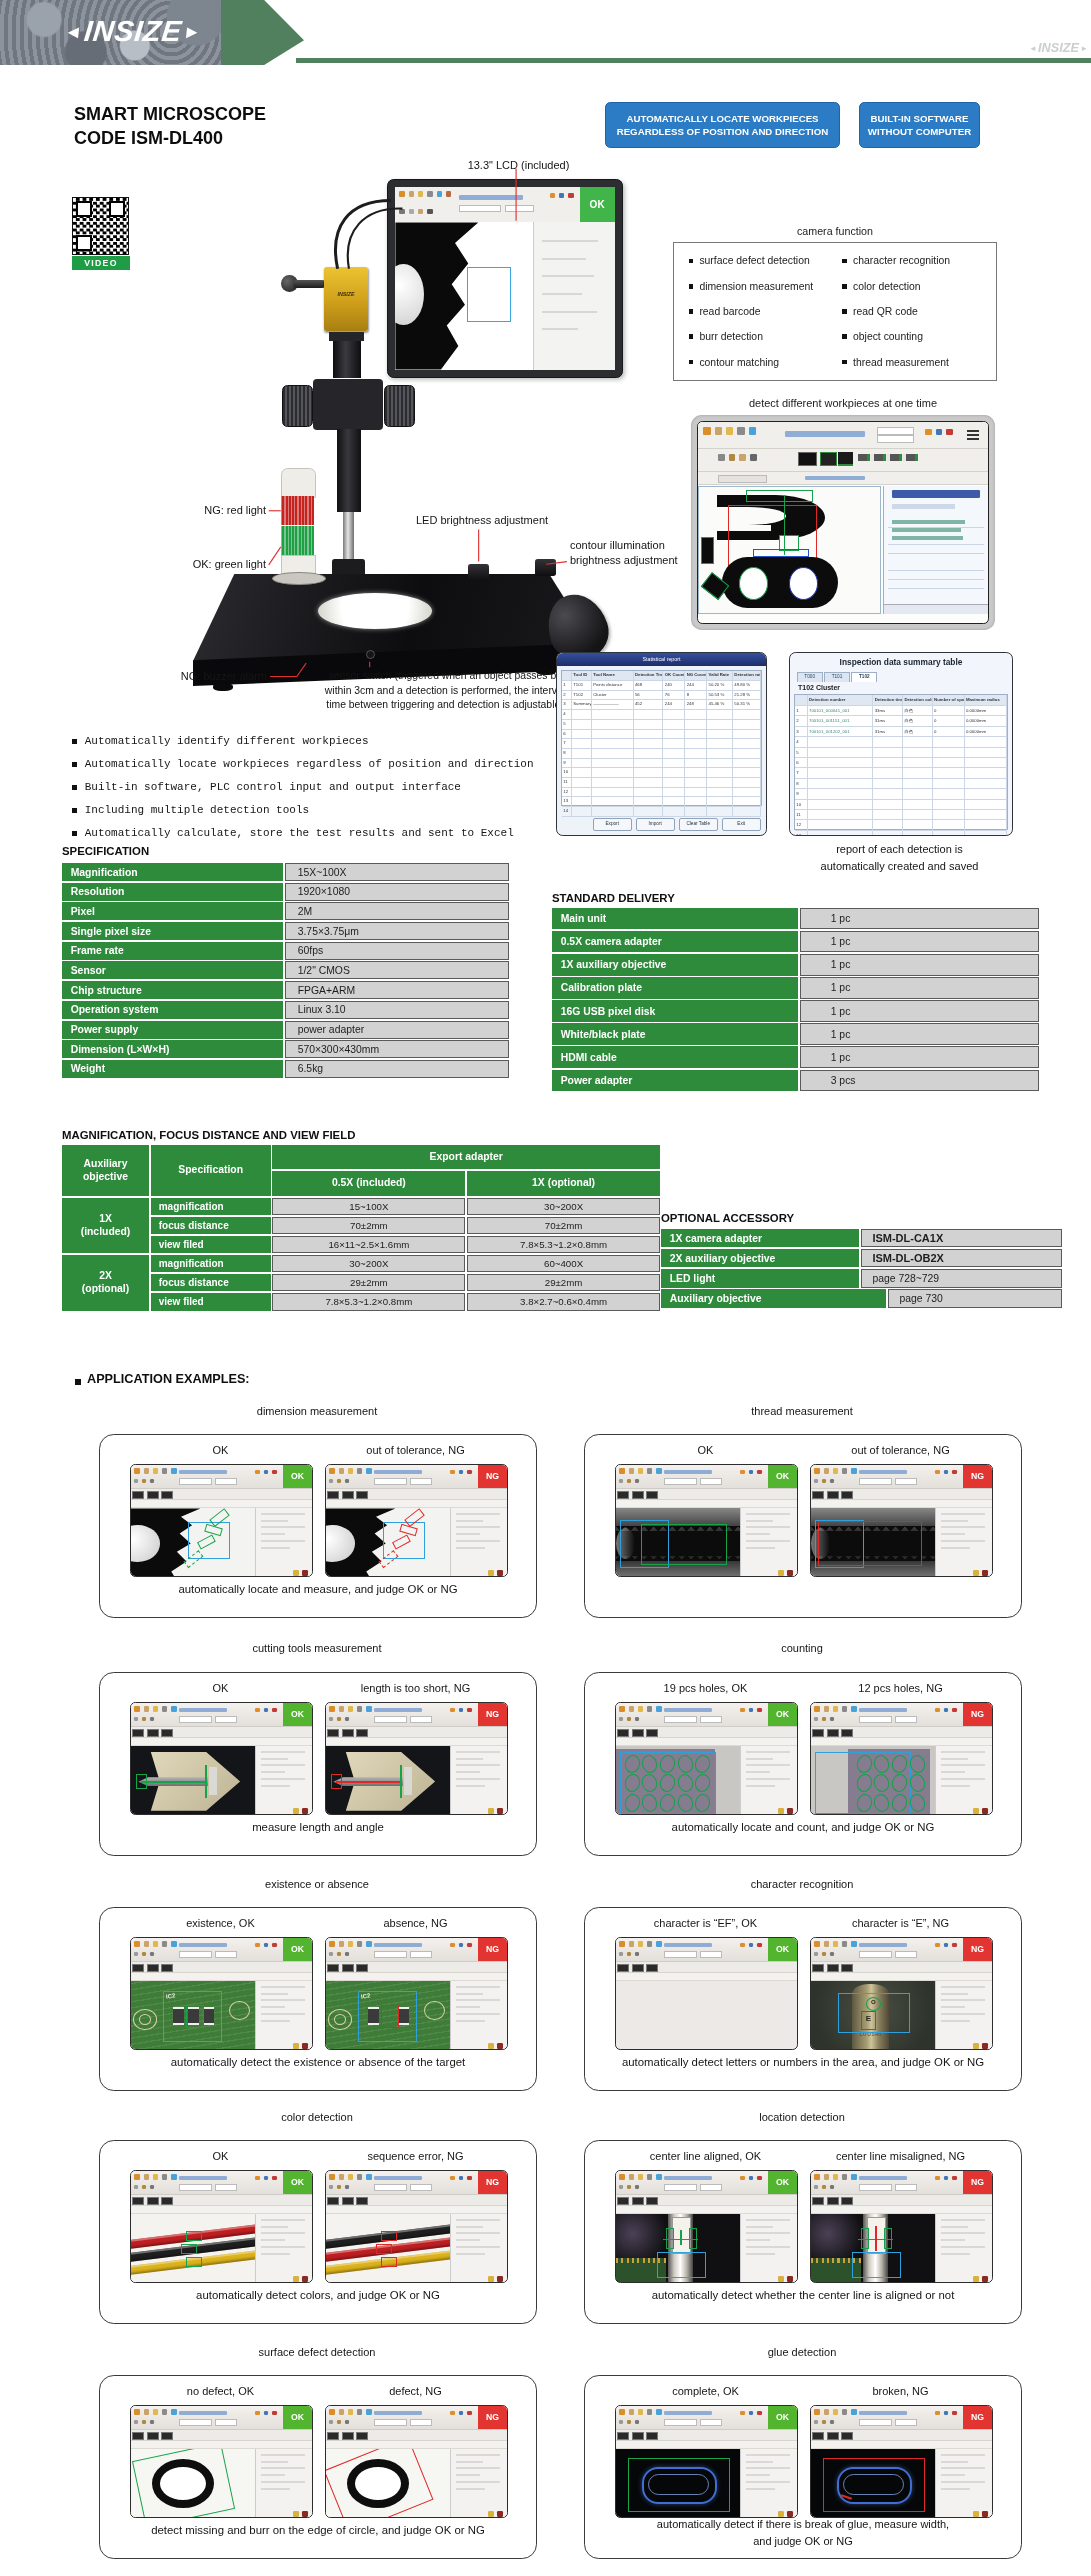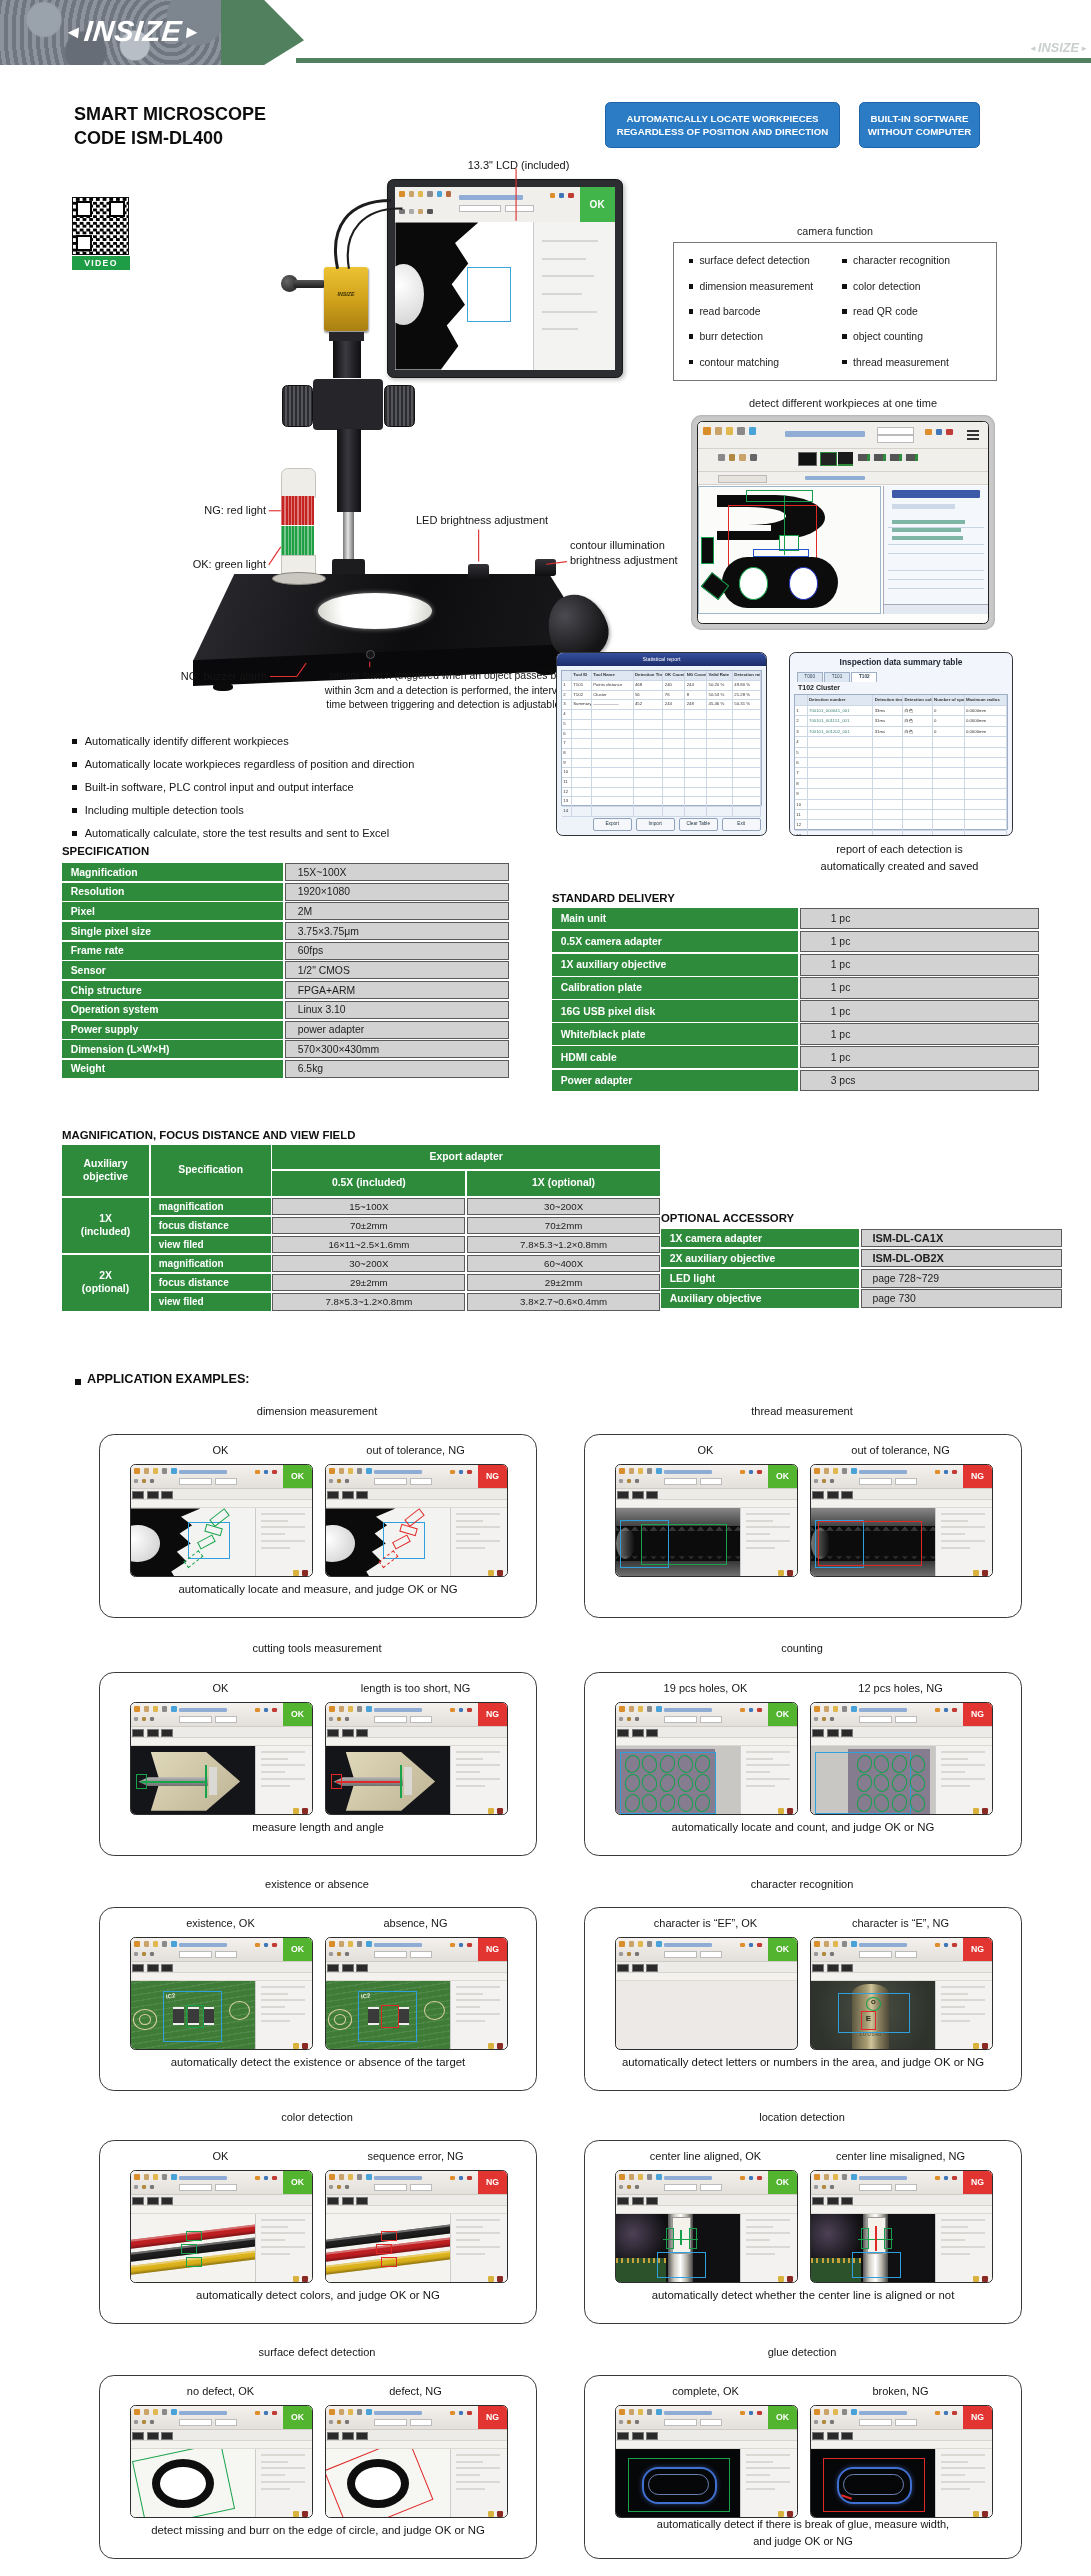--- a/index.html
+++ b/index.html
@@ -104,21 +104,21 @@
      box-shadow:inset 0 0 2.7px rgba(0,0,0,.25);}
   .dp-in{position:absolute;left:6px;top:6px;right:6px;bottom:6px;background:#fdfdfc;border:1px solid #222;border-radius:5.3px;overflow:hidden;}
   .dp-bar{position:relative;width:100%;box-sizing:border-box;border-bottom:0.7px solid #d5d2cc;background:#f1efec;}
   .bluestripe{background:#6f97cf;border-radius:1.3px;opacity:.75;}
   .dp-canvas{position:absolute;left:0;top:64px;width:63%;bottom:9.4px;background:#fbfbfa;border:0.7px solid #9cb6cc;box-sizing:border-box;overflow:hidden;}
   .dp-panel{position:absolute;right:0;top:64px;width:36%;bottom:9.4px;background:#f4f7fb;border-left:0.7px solid #aab;}
   .dp-rows{position:absolute;left:4%;right:4%;top:26%;bottom:10%;
      background:repeating-linear-gradient(180deg,transparent 0 8px,#c9d4e4 8px 8.7px);}
   .dp-foot{position:absolute;left:0;right:0;bottom:0;height:8.7px;background:#e4e8f0;border-top:0.7px solid #aab;}
   
-  .features{left:72px;top:730px;width:468px;}
+  .features{left:72px;top:730px;width:468px;font-family:Liberation Mono, monospace;}
   .feat{display:flex;gap:7.4px;font-size:11px;line-height:23px;color:#161616;}
   .feat i{position:static;width:5.3px;height:5.3px;background:#111;margin-top:8.7px;flex:none;}
   
   .rep{position:absolute;background:#eef3fa;border:1.3px solid #30333a;border-radius:6.7px;overflow:hidden;}
   .rep1{left:556px;top:652px;width:209px;height:182px;}
   .rep2{left:789px;top:652px;width:222px;height:182px;background:#f2f6fc;}
   .rep1-title{height:12.7px;background:linear-gradient(180deg,#35509e,#1d2d6b);color:#fff;font-size:5.3px;
       text-align:center;line-height:12.7px;}
   .rep-grid{position:absolute;left:4px;right:4px;border:0.7px solid #9fb0c6;background:#fff;}
   .rrow{display:flex;border-bottom:0.7px solid #ccd6e4;height:8.7px;overflow:hidden;}
@@ -827,21 +827,21 @@
        </div>
       <div class="trow" style="height:18.4px">
          <div class="tlabel" style="width:198px">2X auxiliary objective</div>
          <div class="tvalue" style="padding-left:10.7px;font-weight:800;font-size:11px;">ISM-DL-OB2X</div>
        </div>
       <div class="trow" style="height:18.4px">
          <div class="tlabel" style="width:198px">LED light</div>
          <div class="tvalue" style="padding-left:10.7px;">page 728~729</div>
        </div>
       <div class="trow" style="height:18.4px">
-         <div class="tlabel" style="width:198px">Auxiliary objective</div>
+         <div class="tlabel" style="width:225px">Auxiliary objective</div>
          <div class="tvalue" style="padding-left:10.7px;">page 730</div>
        </div>
     </div>
 
   <i class="sq" style="position:absolute;left:75px;top:1379px;width:6px;height:6px;"></i>
   <div class="sect" style="left:87px;top:1372px;font-size:12.7px;">APPLICATION EXAMPLES:</div>
   <div id="examples">
       <div class="ex-title" style="left:99px;top:1405px;width:436px;">dimension measurement</div>
       <div class="card" style="left:99px;top:1434px;">
       <div class="shot-label" style="left:30px;">OK</div>

